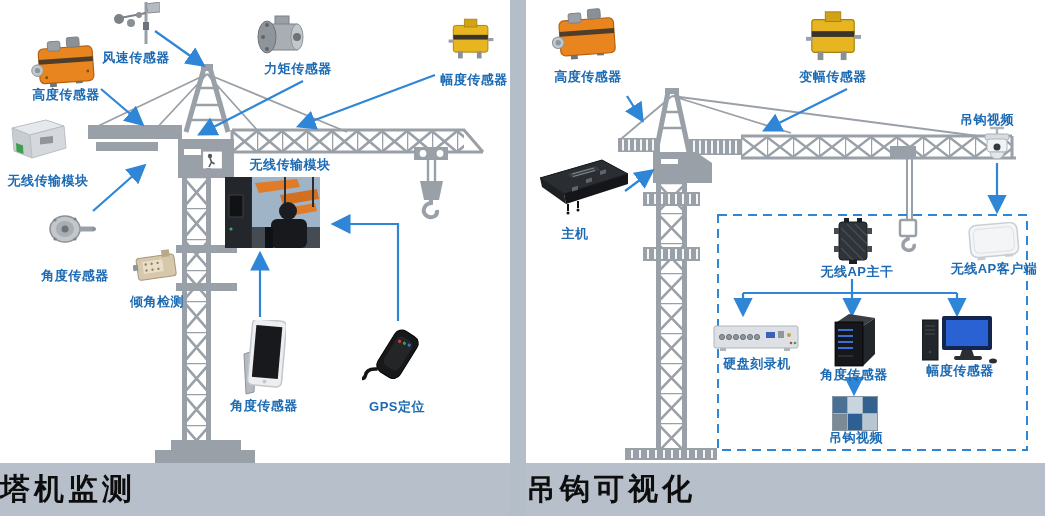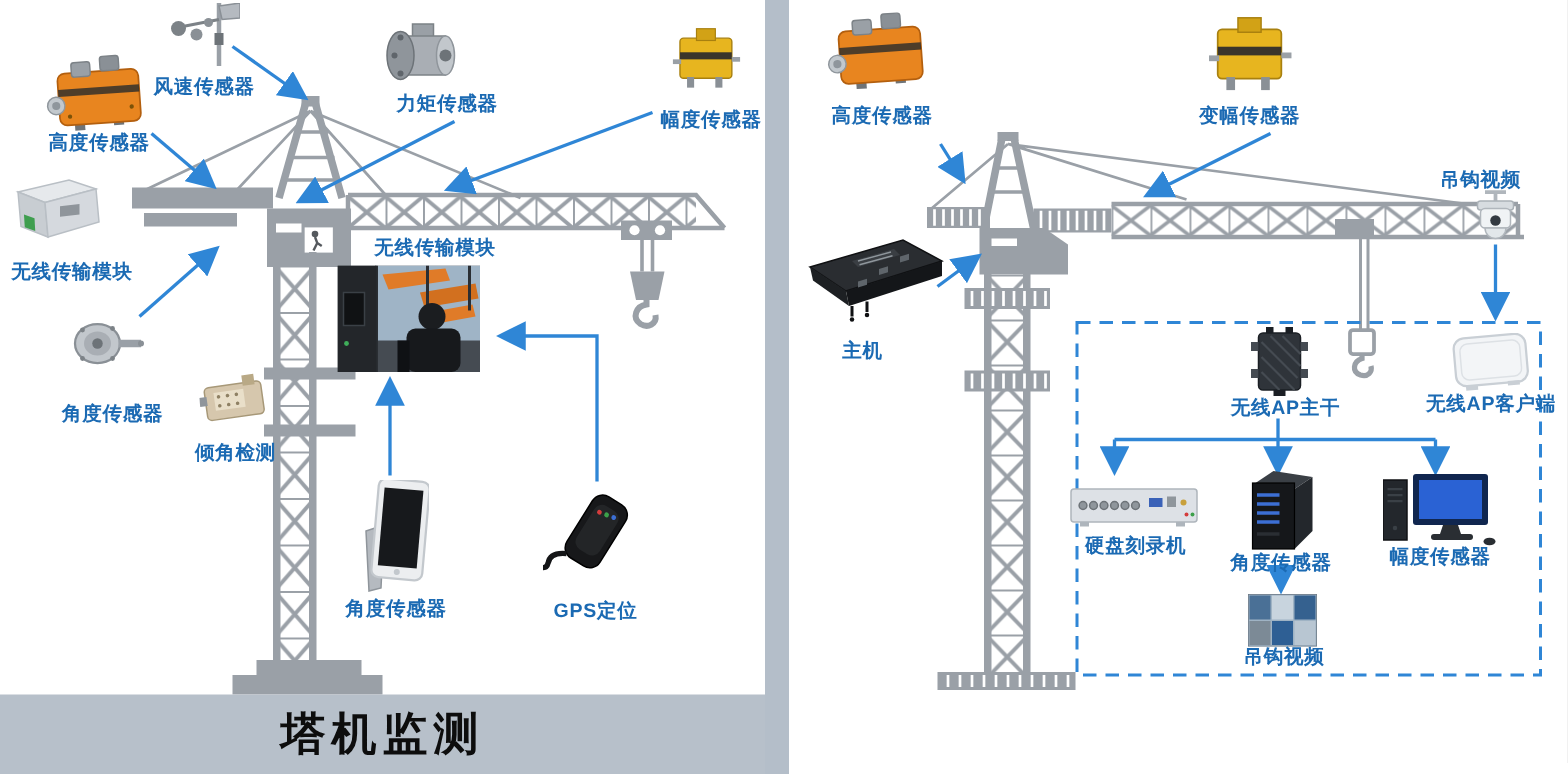--- a/index.html
+++ b/index.html
@@ -7,21 +7,21 @@
          font-family:"Liberation Sans","DejaVu Sans",sans-serif;}
   .panel{position:absolute;top:0;height:516px;overflow:hidden;}
   .panel.left{left:0;width:510px;}
   .panel.right{left:526px;width:519px;}
   .divider{position:absolute;top:0;bottom:0;left:510px;width:16px;background:#b4bec9;}
   .crane-svg{position:absolute;left:0;top:0;z-index:1;}
   .dev{position:absolute;z-index:2;}
   .lbl{position:absolute;z-index:3;transform:translateX(-50%);white-space:nowrap;
        font-size:13px;font-weight:700;color:#1b6ab3;letter-spacing:0.5px;}
   .title-bar{position:absolute;left:0;right:0;bottom:0;height:53px;background:#b7c0ca;
-             display:flex;align-items:center;justify-content:center;z-index:4;}
+             display:flex;align-items:center;z-index:4;}
   .panel-title{font-size:30px;font-weight:700;color:#0d0d0d;letter-spacing:4px;}
 </style>
 </head>
 <body>
 
 <div class="stage">
 
   <section class="panel left">
 
     <svg class="crane-svg" width="510" height="516" viewBox="0 0 510 516">
@@ -396,15 +396,18 @@
     <span class="lbl" style="left:307px;top:68px">变幅传感器</span>
     <span class="lbl" style="left:461px;top:111px">吊钩视频</span>
     <span class="lbl" style="left:49px;top:225px">主机</span>
     <span class="lbl" style="left:331px;top:263px">无线AP主干</span>
     <span class="lbl" style="left:468px;top:260px">无线AP客户端</span>
     <span class="lbl" style="left:231px;top:355px">硬盘刻录机</span>
     <span class="lbl" style="left:328px;top:366px">角度传感器</span>
     <span class="lbl" style="left:434px;top:362px">幅度传感器</span>
     <span class="lbl" style="left:330px;top:429px">吊钩视频</span>
 
+    <div class="title-bar">
+      <span class="panel-title">吊钩可视化</span>
+    </div>
   </section>
 
 </div>
 
 </body></html>

